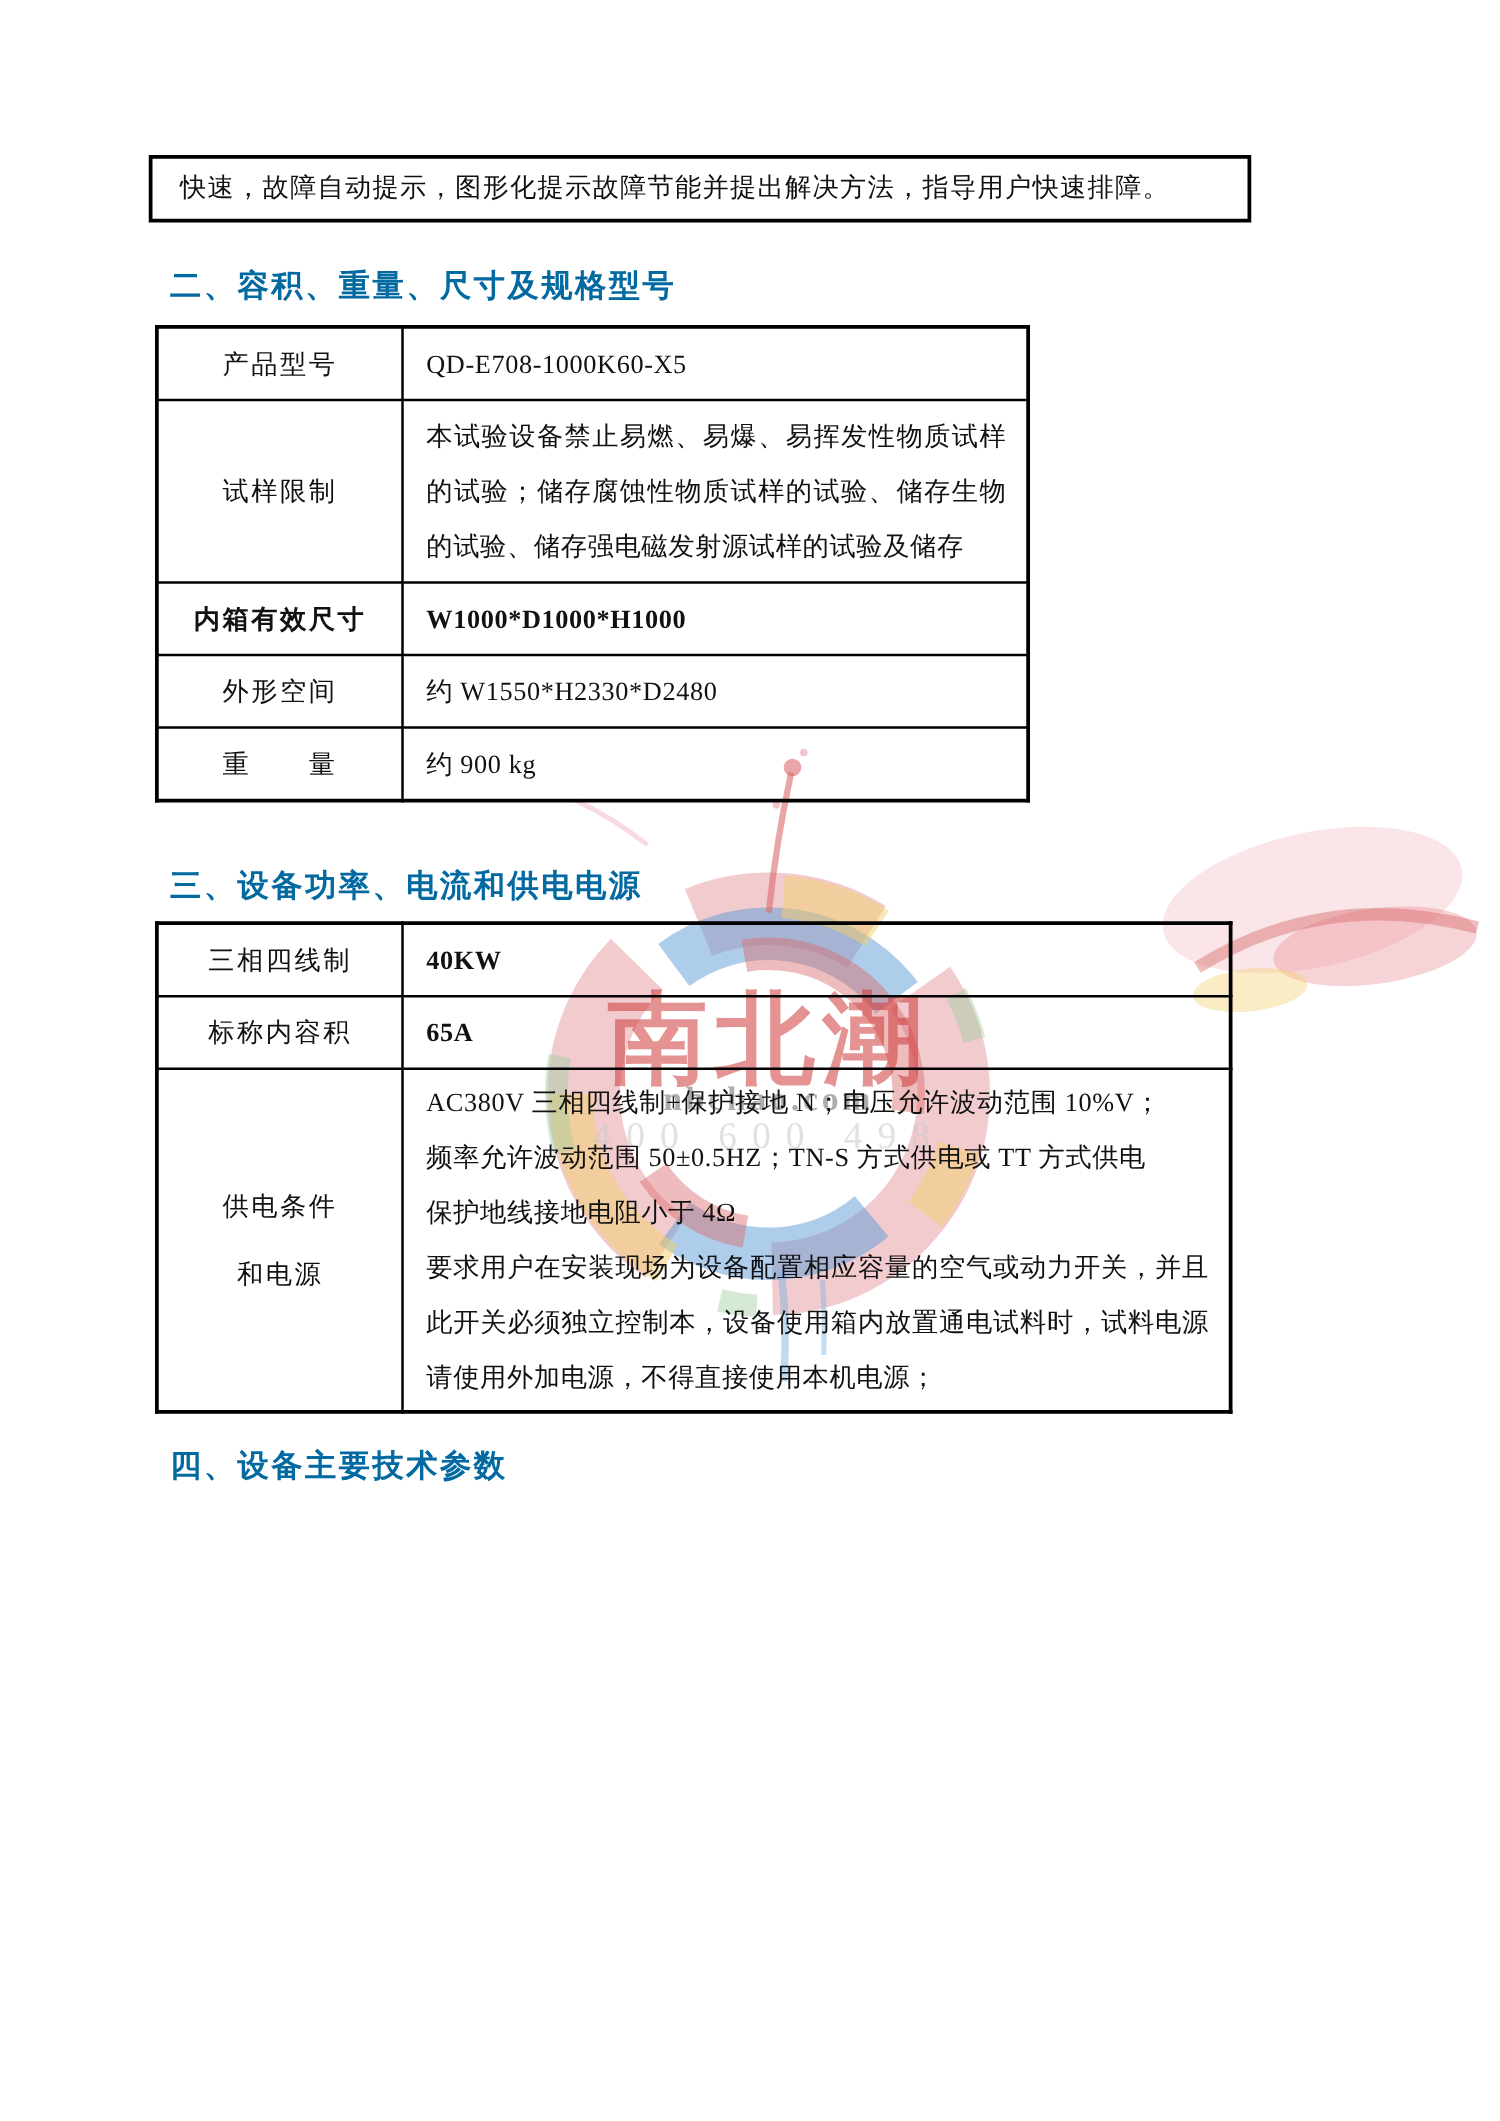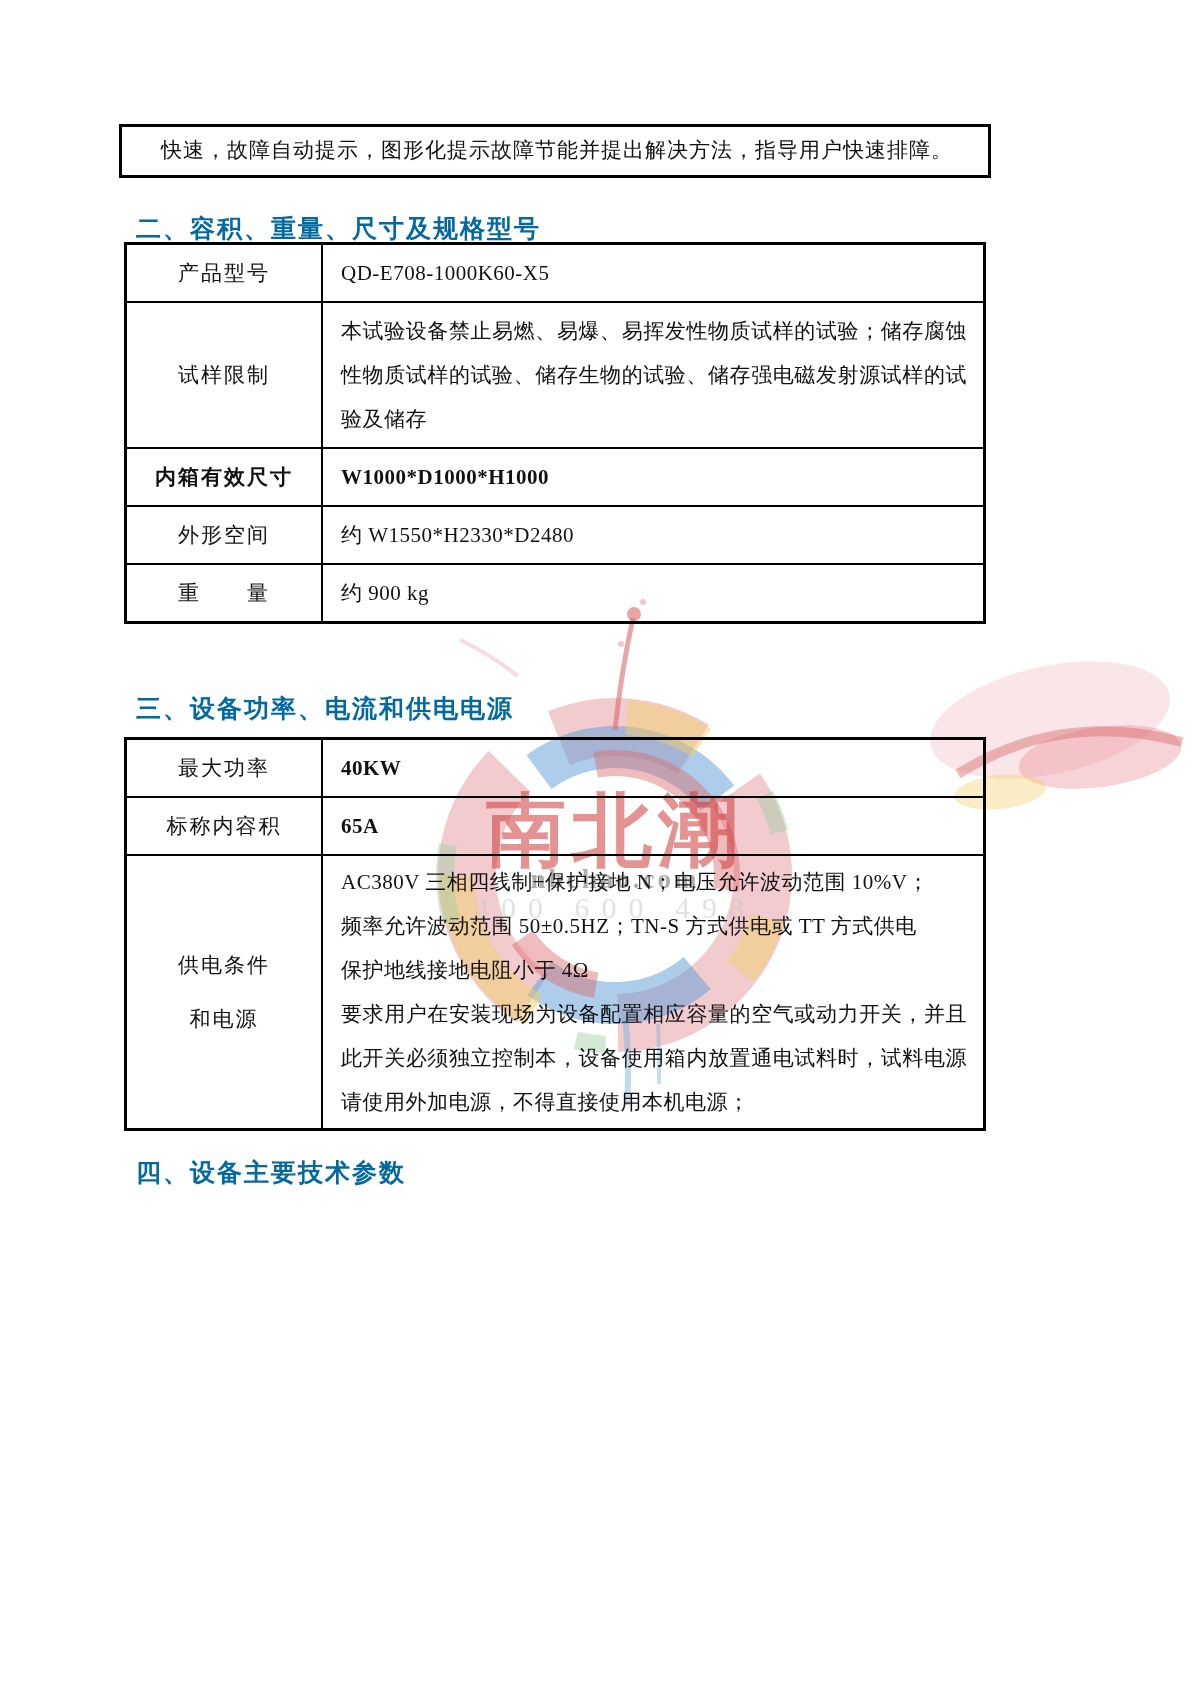--- a/index.html
+++ b/index.html
@@ -9,32 +9,32 @@
     overflow:hidden;
   }
   .abs{position:absolute;}
   
   #watermark{left:400px;top:592px;width:790px;height:540px;z-index:1;pointer-events:none;}
   
   .content{z-index:2;}
   #intro-box{
     left:119px;top:124px;width:846px;
     border:3px solid #000;background:transparent;
-    padding:8px 8px 10px 12px;font-size:21px;letter-spacing:1px;line-height:30px;text-align:center;
+    padding:8px 8px 10px 22px;font-size:21px;letter-spacing:1px;line-height:30px;
   }
   .sec-heading{
     font-size:25px;font-weight:bold;letter-spacing:2px;color:#0369a1;white-space:nowrap;
   }
   #heading-2{left:136px;top:212px;}
   #heading-3{left:136px;top:692px;}
   #heading-4{left:136px;top:1156px;}
   table.spec{border-collapse:collapse;table-layout:fixed;background:transparent;}
   table.spec{border:3px solid #000;}
   table.spec td{border:2px solid #000;background:transparent;}
-  #table-1{left:124px;top:242px;width:862px;}
+  #table-1{left:124px;top:260px;width:700px;}
   #table-2{left:124px;top:737px;width:862px;}
   td.lbl{
     width:192px;text-align:center;vertical-align:middle;
     font-size:21px;letter-spacing:2px;white-space:pre-line;line-height:54px;
   }
   td.val{
     vertical-align:middle;padding:4px 16px 4px 18px;
     font-size:21px;line-height:44px;white-space:pre-line;letter-spacing:0.5px;
   }
   td.val.justify{text-align:justify;}
@@ -101,21 +101,21 @@
       <td class="val">约 900 kg</td>
     </tr>
   </tbody>
 </table>
 
 <div id="heading-3" class="abs content sec-heading">三、设备功率、电流和供电电源</div>
 
 <table id="table-2" class="abs content spec">
   <tbody>
     <tr style="height:48px;">
-      <td class="lbl">最大功率</td>
+      <td class="lbl">三相四线制</td>
       <td class="val v-bold">40KW</td>
     </tr>
     <tr style="height:48px;">
       <td class="lbl">标称内容积</td>
       <td class="val v-bold">65A</td>
     </tr>
     <tr style="height:262px;">
       <td class="lbl">供电条件
 和电源</td>
       <td class="val justify">AC380V 三相四线制+保护接地 N；电压允许波动范围 10%V；

